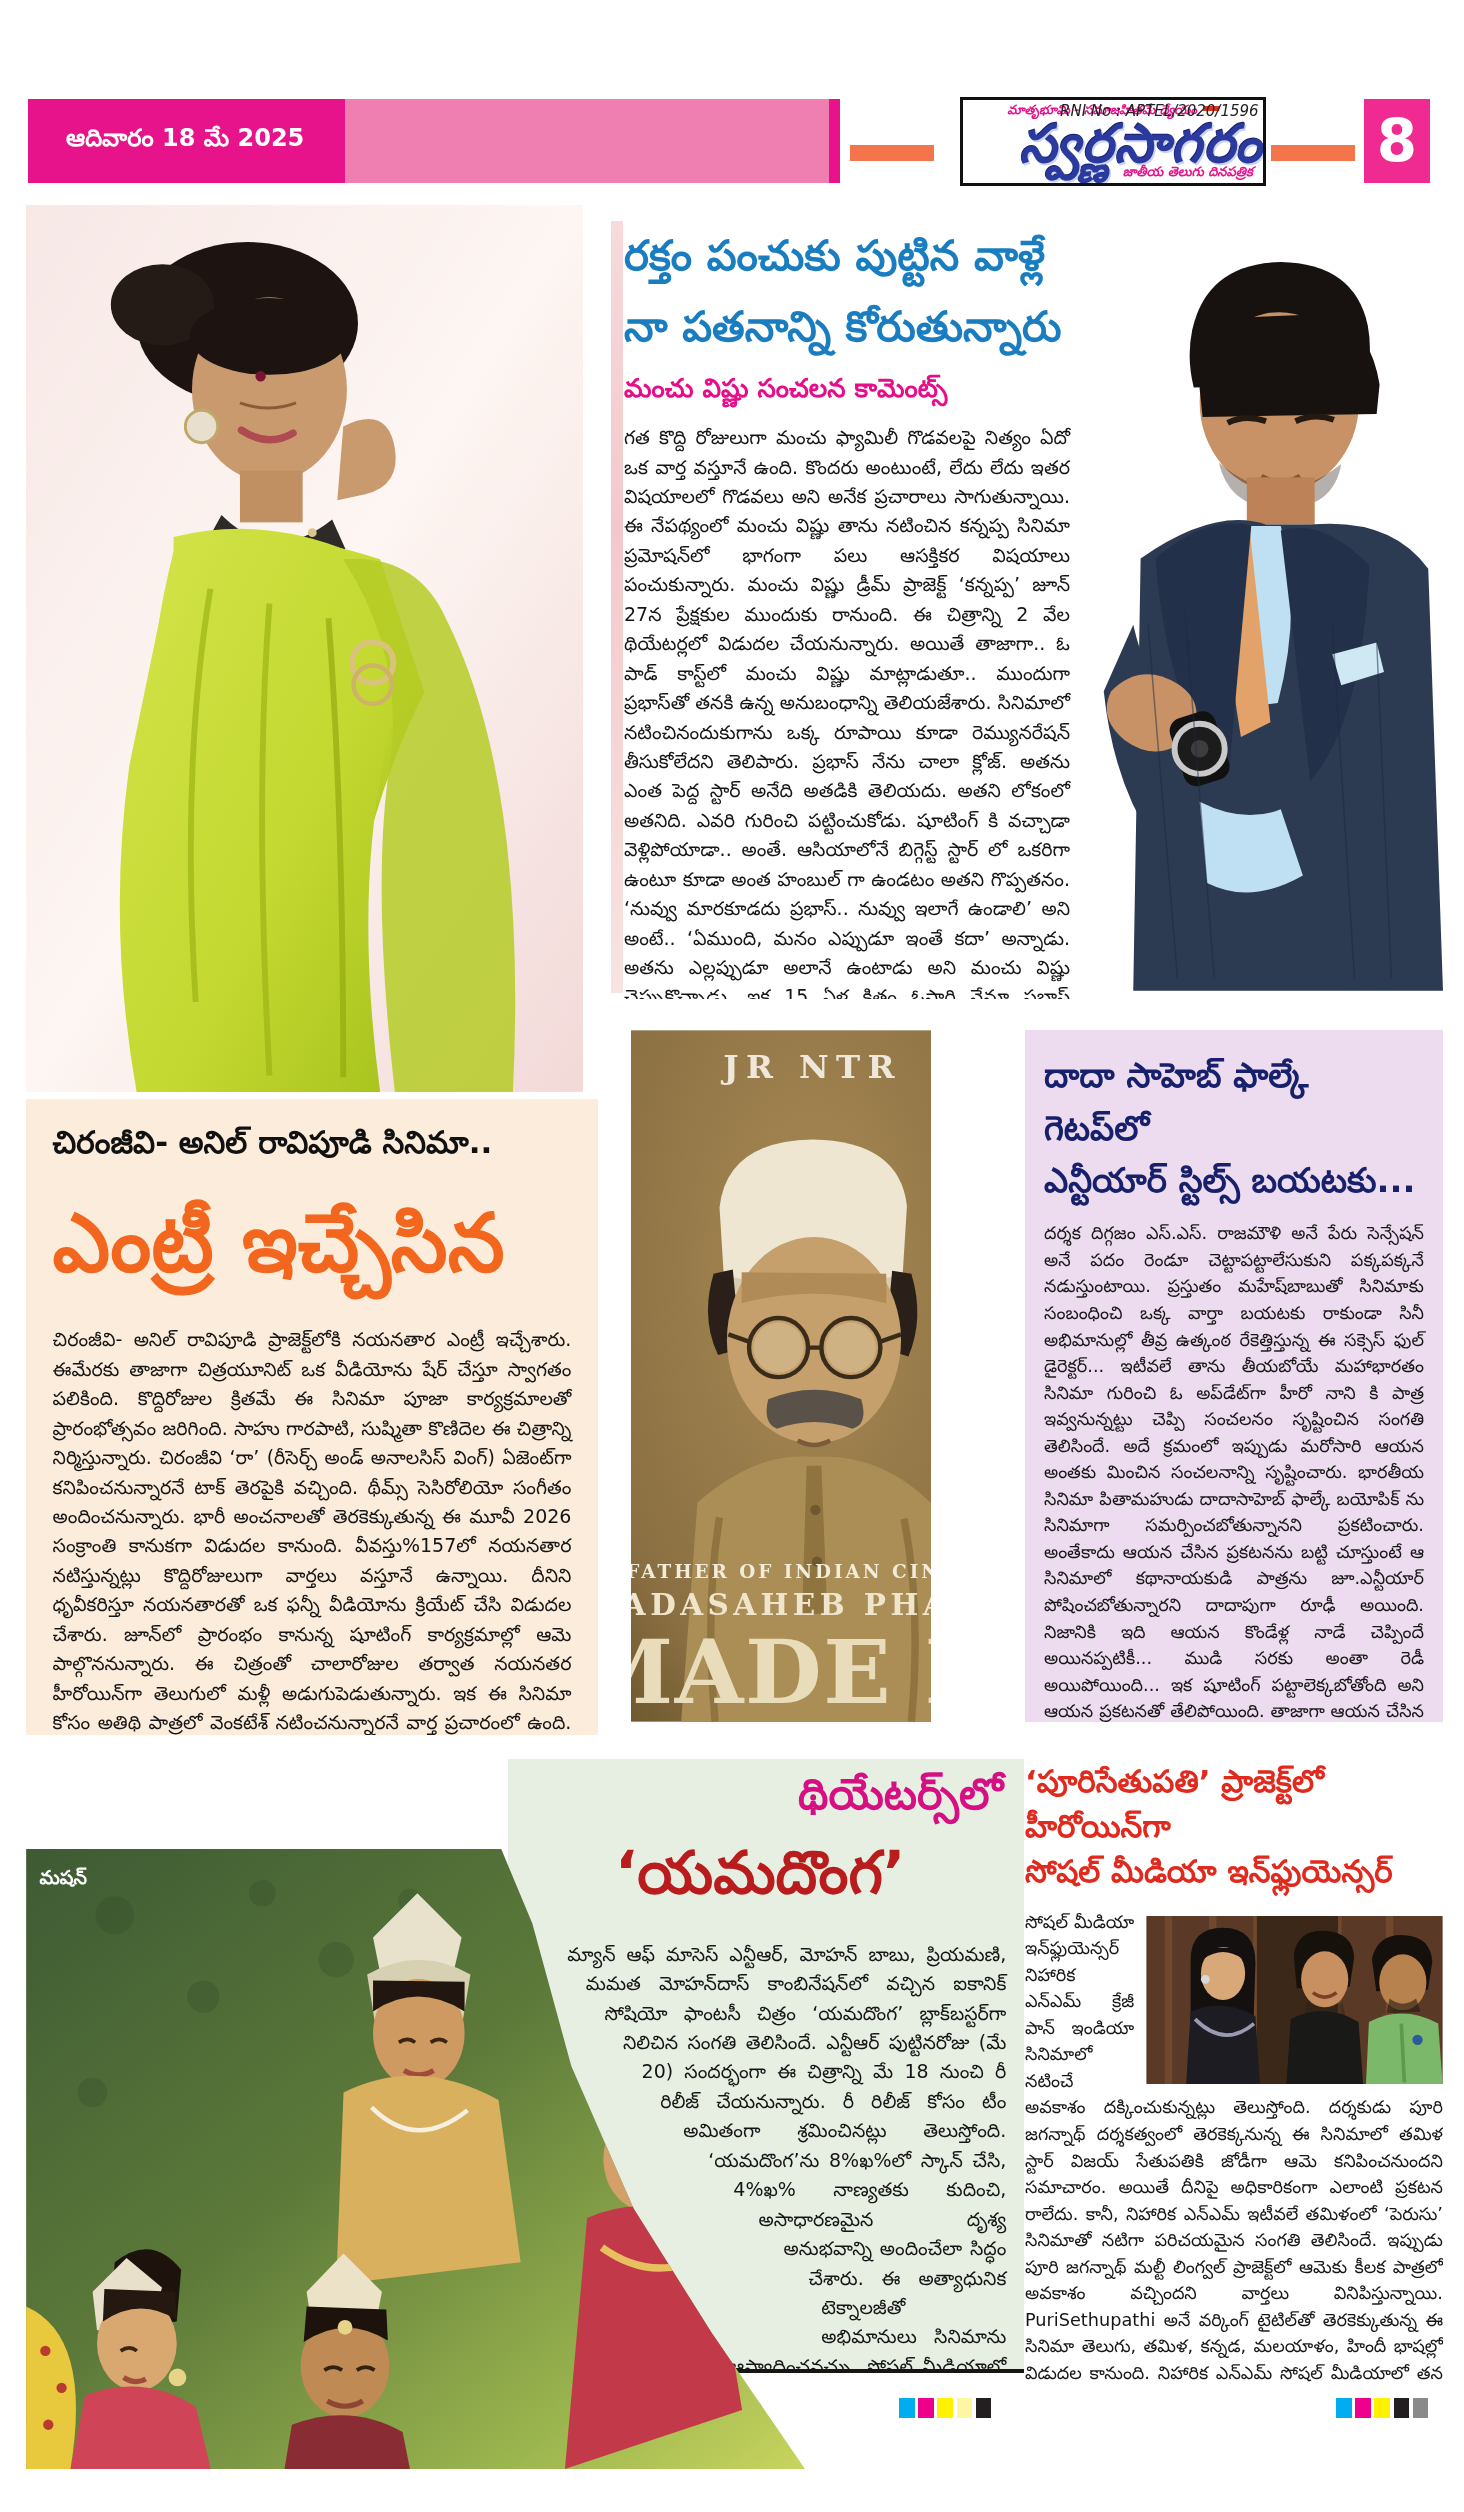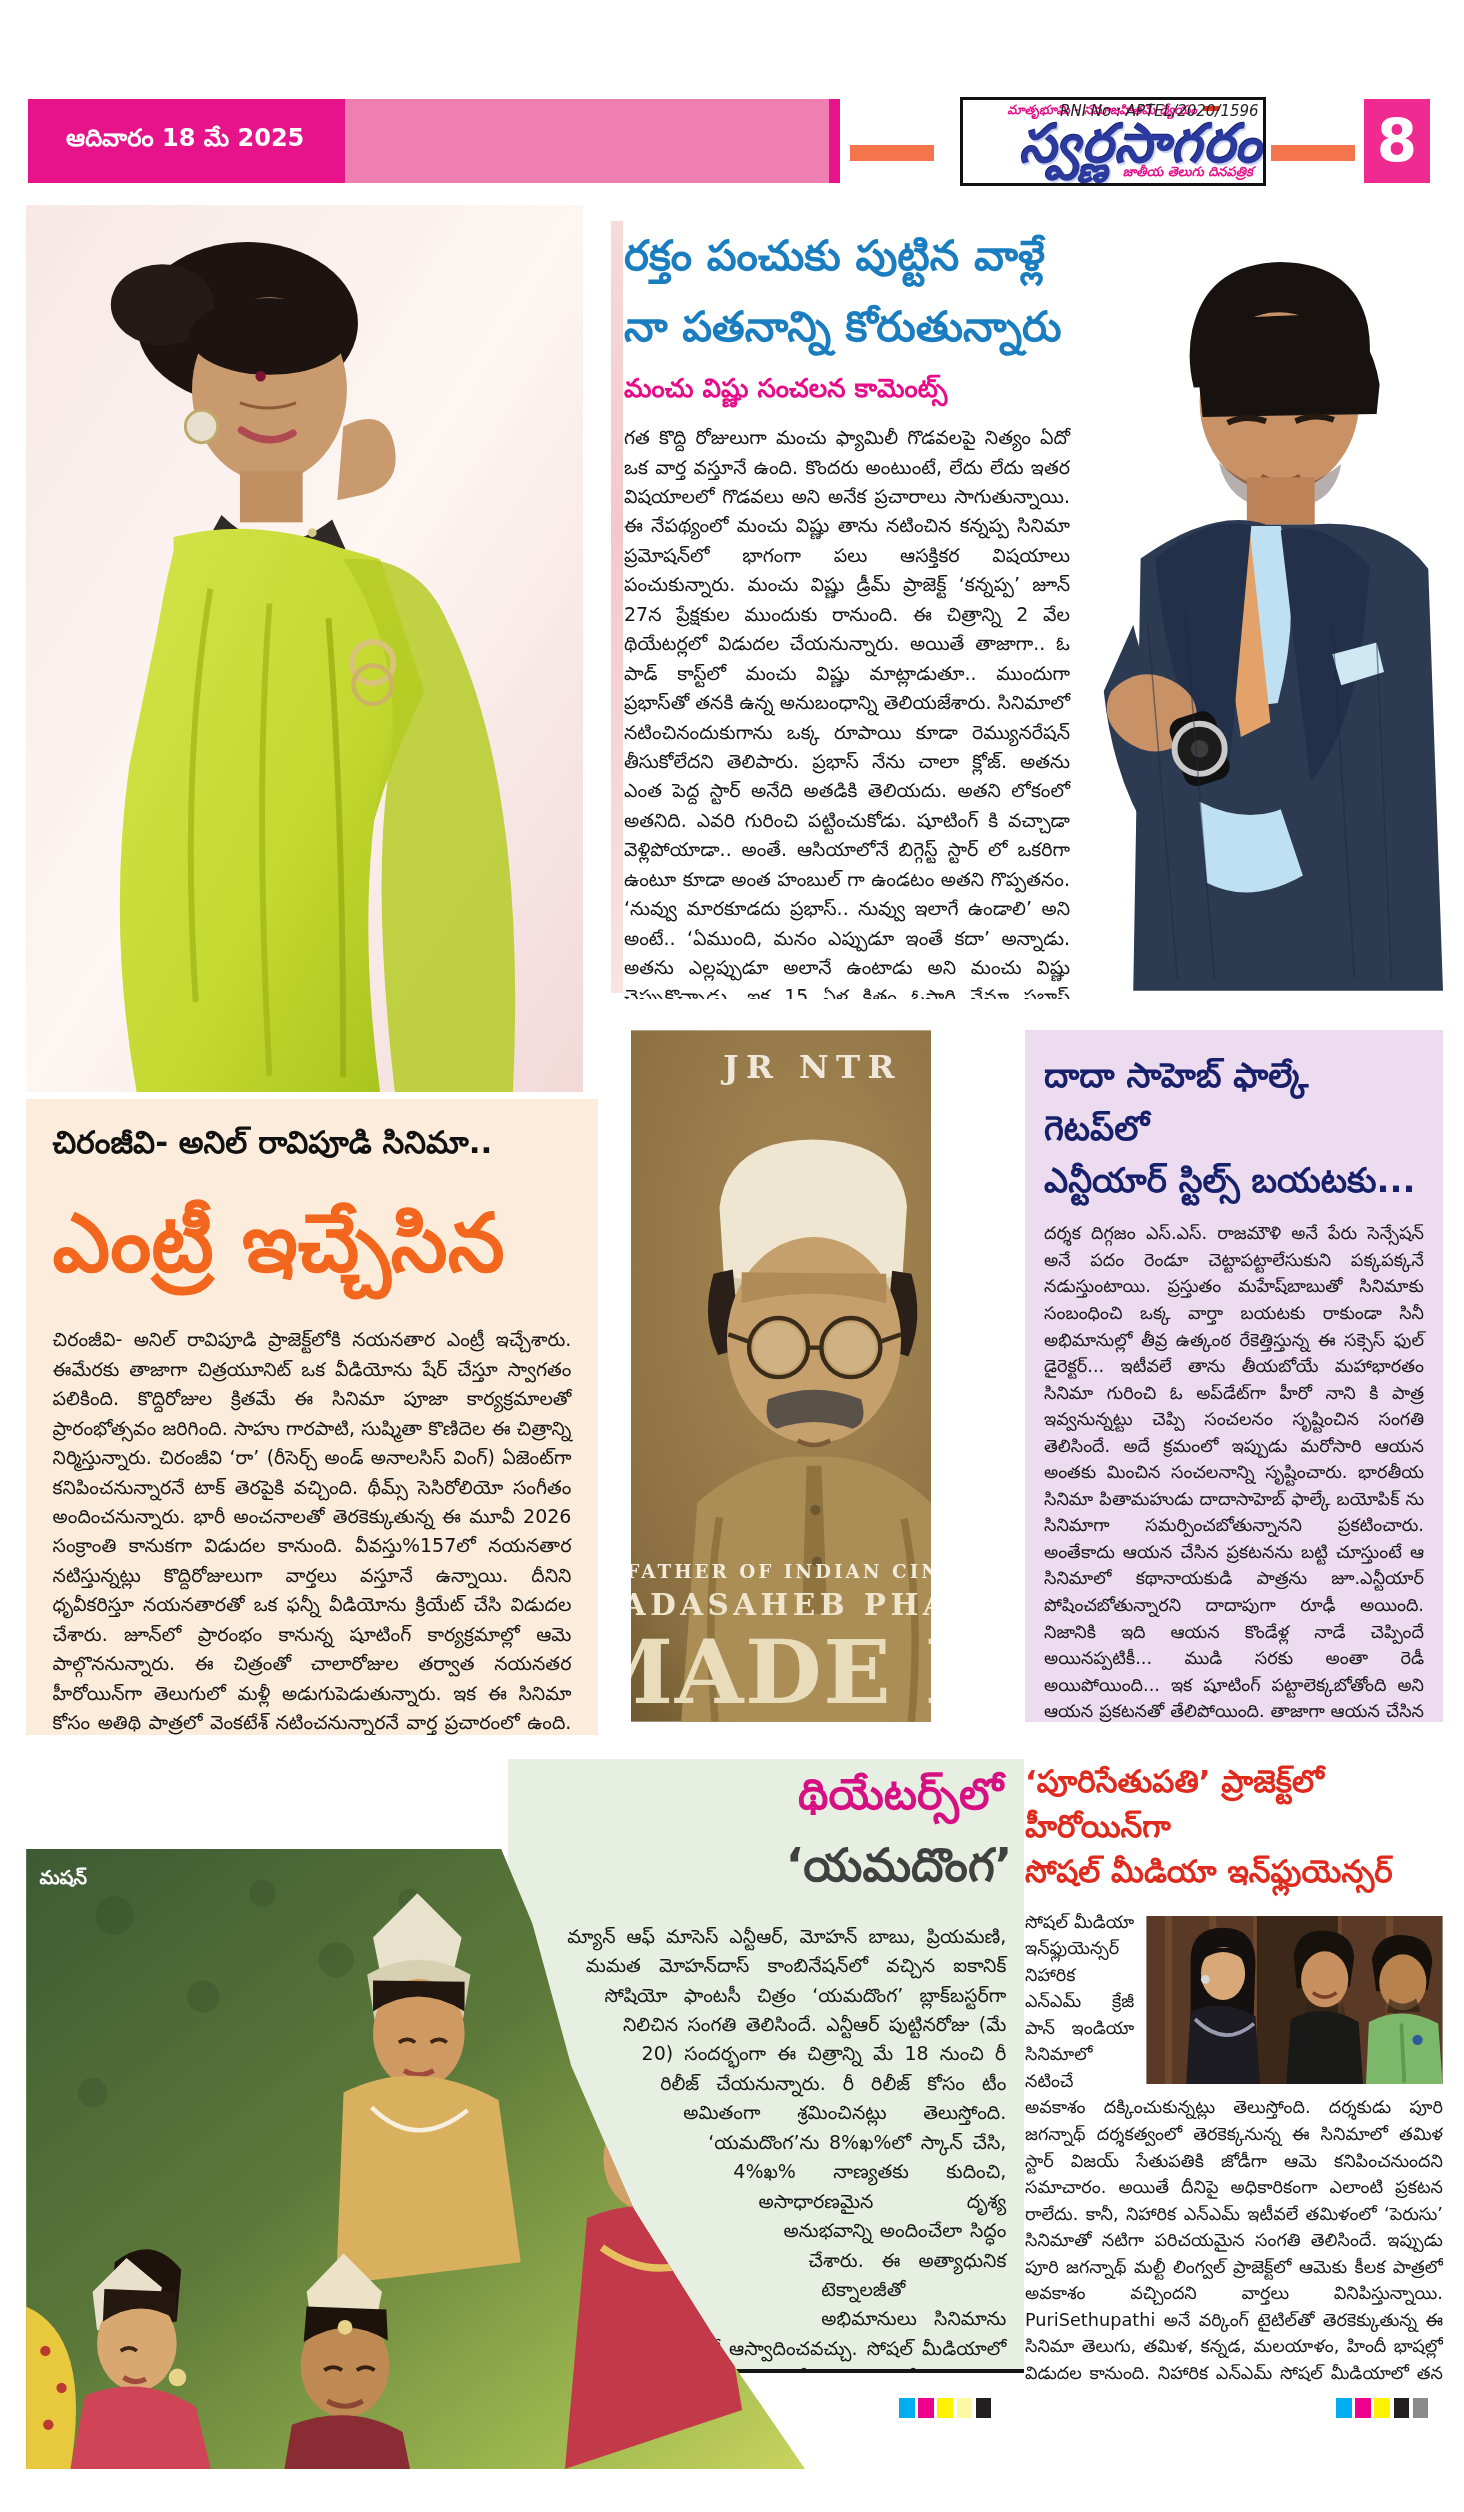--- a/index.html
+++ b/index.html
@@ -49,21 +49,21 @@
             box-sizing:border-box;padding:19px 19px;overflow:hidden;}
   .lav-h{color:#17216b;font-size:34px;font-weight:bold;line-height:1.55;}
   .lav-body{font-size:17.7px;line-height:1.5;text-align:justify;margin-top:13.3px;color:#161616;}
   
   .green-box{position:absolute;left:508px;top:1759px;width:516px;height:614px;background:#e7efe3;
              border-bottom:4.4px solid #161616;box-sizing:border-box;z-index:1;overflow:hidden;}
   .yam-photo{position:absolute;left:26px;top:1849px;width:779px;height:620px;z-index:2;
              clip-path:polygon(0 0,61% 0,65% 12%,70% 35%,78% 58%,88% 78%,100% 100%,0 100%);overflow:hidden;}
   .green-h1{margin:13.3px 0 0 111px;width:391px;text-align:center;color:#111;font-size:39px;font-weight:bold;}
   .green-h2{text-align:right;padding-right:20.7px;color:#d60f83;font-size:43px;font-weight:bold;margin-top:10.3px;}
-  .green-h3{text-align:right;padding-right:11.8px;color:#404040;font-size:46px;font-weight:bold;margin-top:7.4px;}
+  .green-h3{text-align:center;padding-right:11.8px;color:#b91c1c;font-size:59px;font-weight:bold;margin-top:7.4px;}
   .green-body{margin:19px 7.4px 0 10.3px;padding-right:10.3px;}
   .green-spacer{float:left;width:303px;height:384px;
                 shape-outside:polygon(0 0,6% 0,46% 50%,100% 100%,0 100%);shape-margin:10.3px;}
   
   .puri{position:absolute;left:1025px;top:1759px;width:418px;height:628px;overflow:hidden;}
   .puri-h{color:#e02a1e;font-size:31px;font-weight:bold;line-height:1.45;}
   .puri-photo{float:right;width:297px;height:168px;margin:7.4px 0 8.9px 11.8px;overflow:hidden;}
   .puri-body{font-size:17.7px;line-height:1.5;text-align:justify;margin-top:14.8px;color:#161616;}
   
   .reg-marks{position:absolute;left:0;top:2398px;width:1465px;height:22px;}

